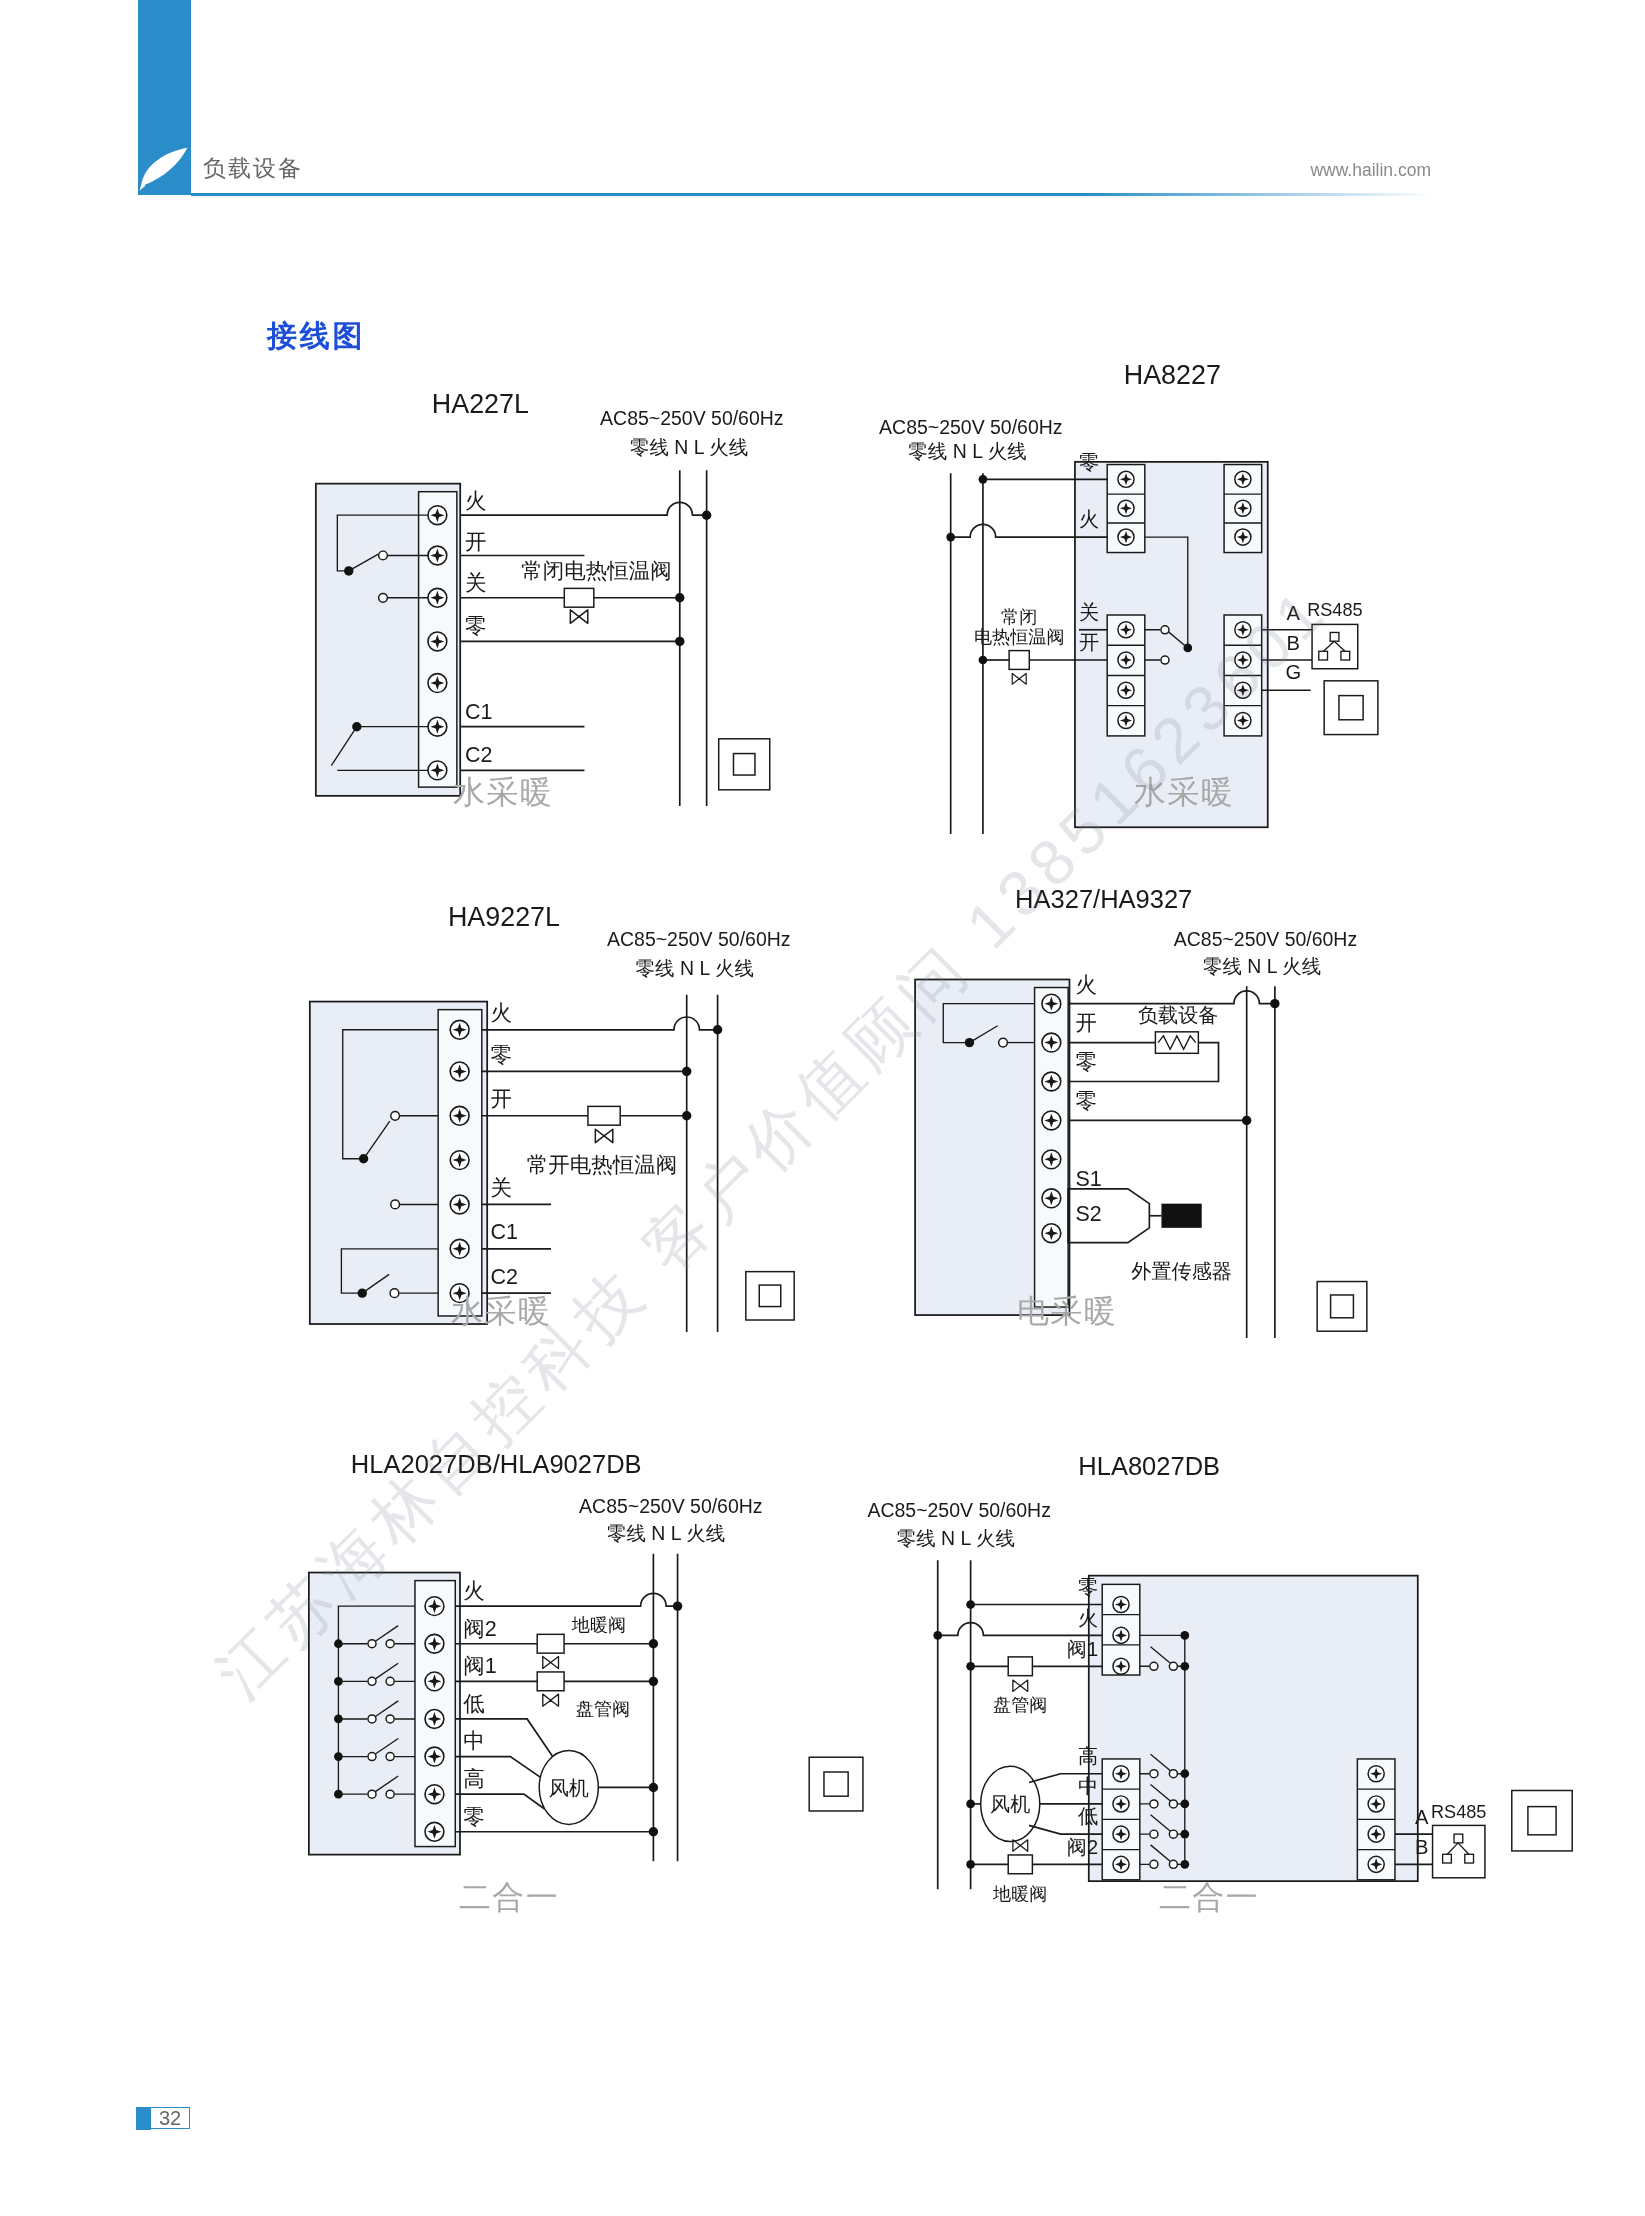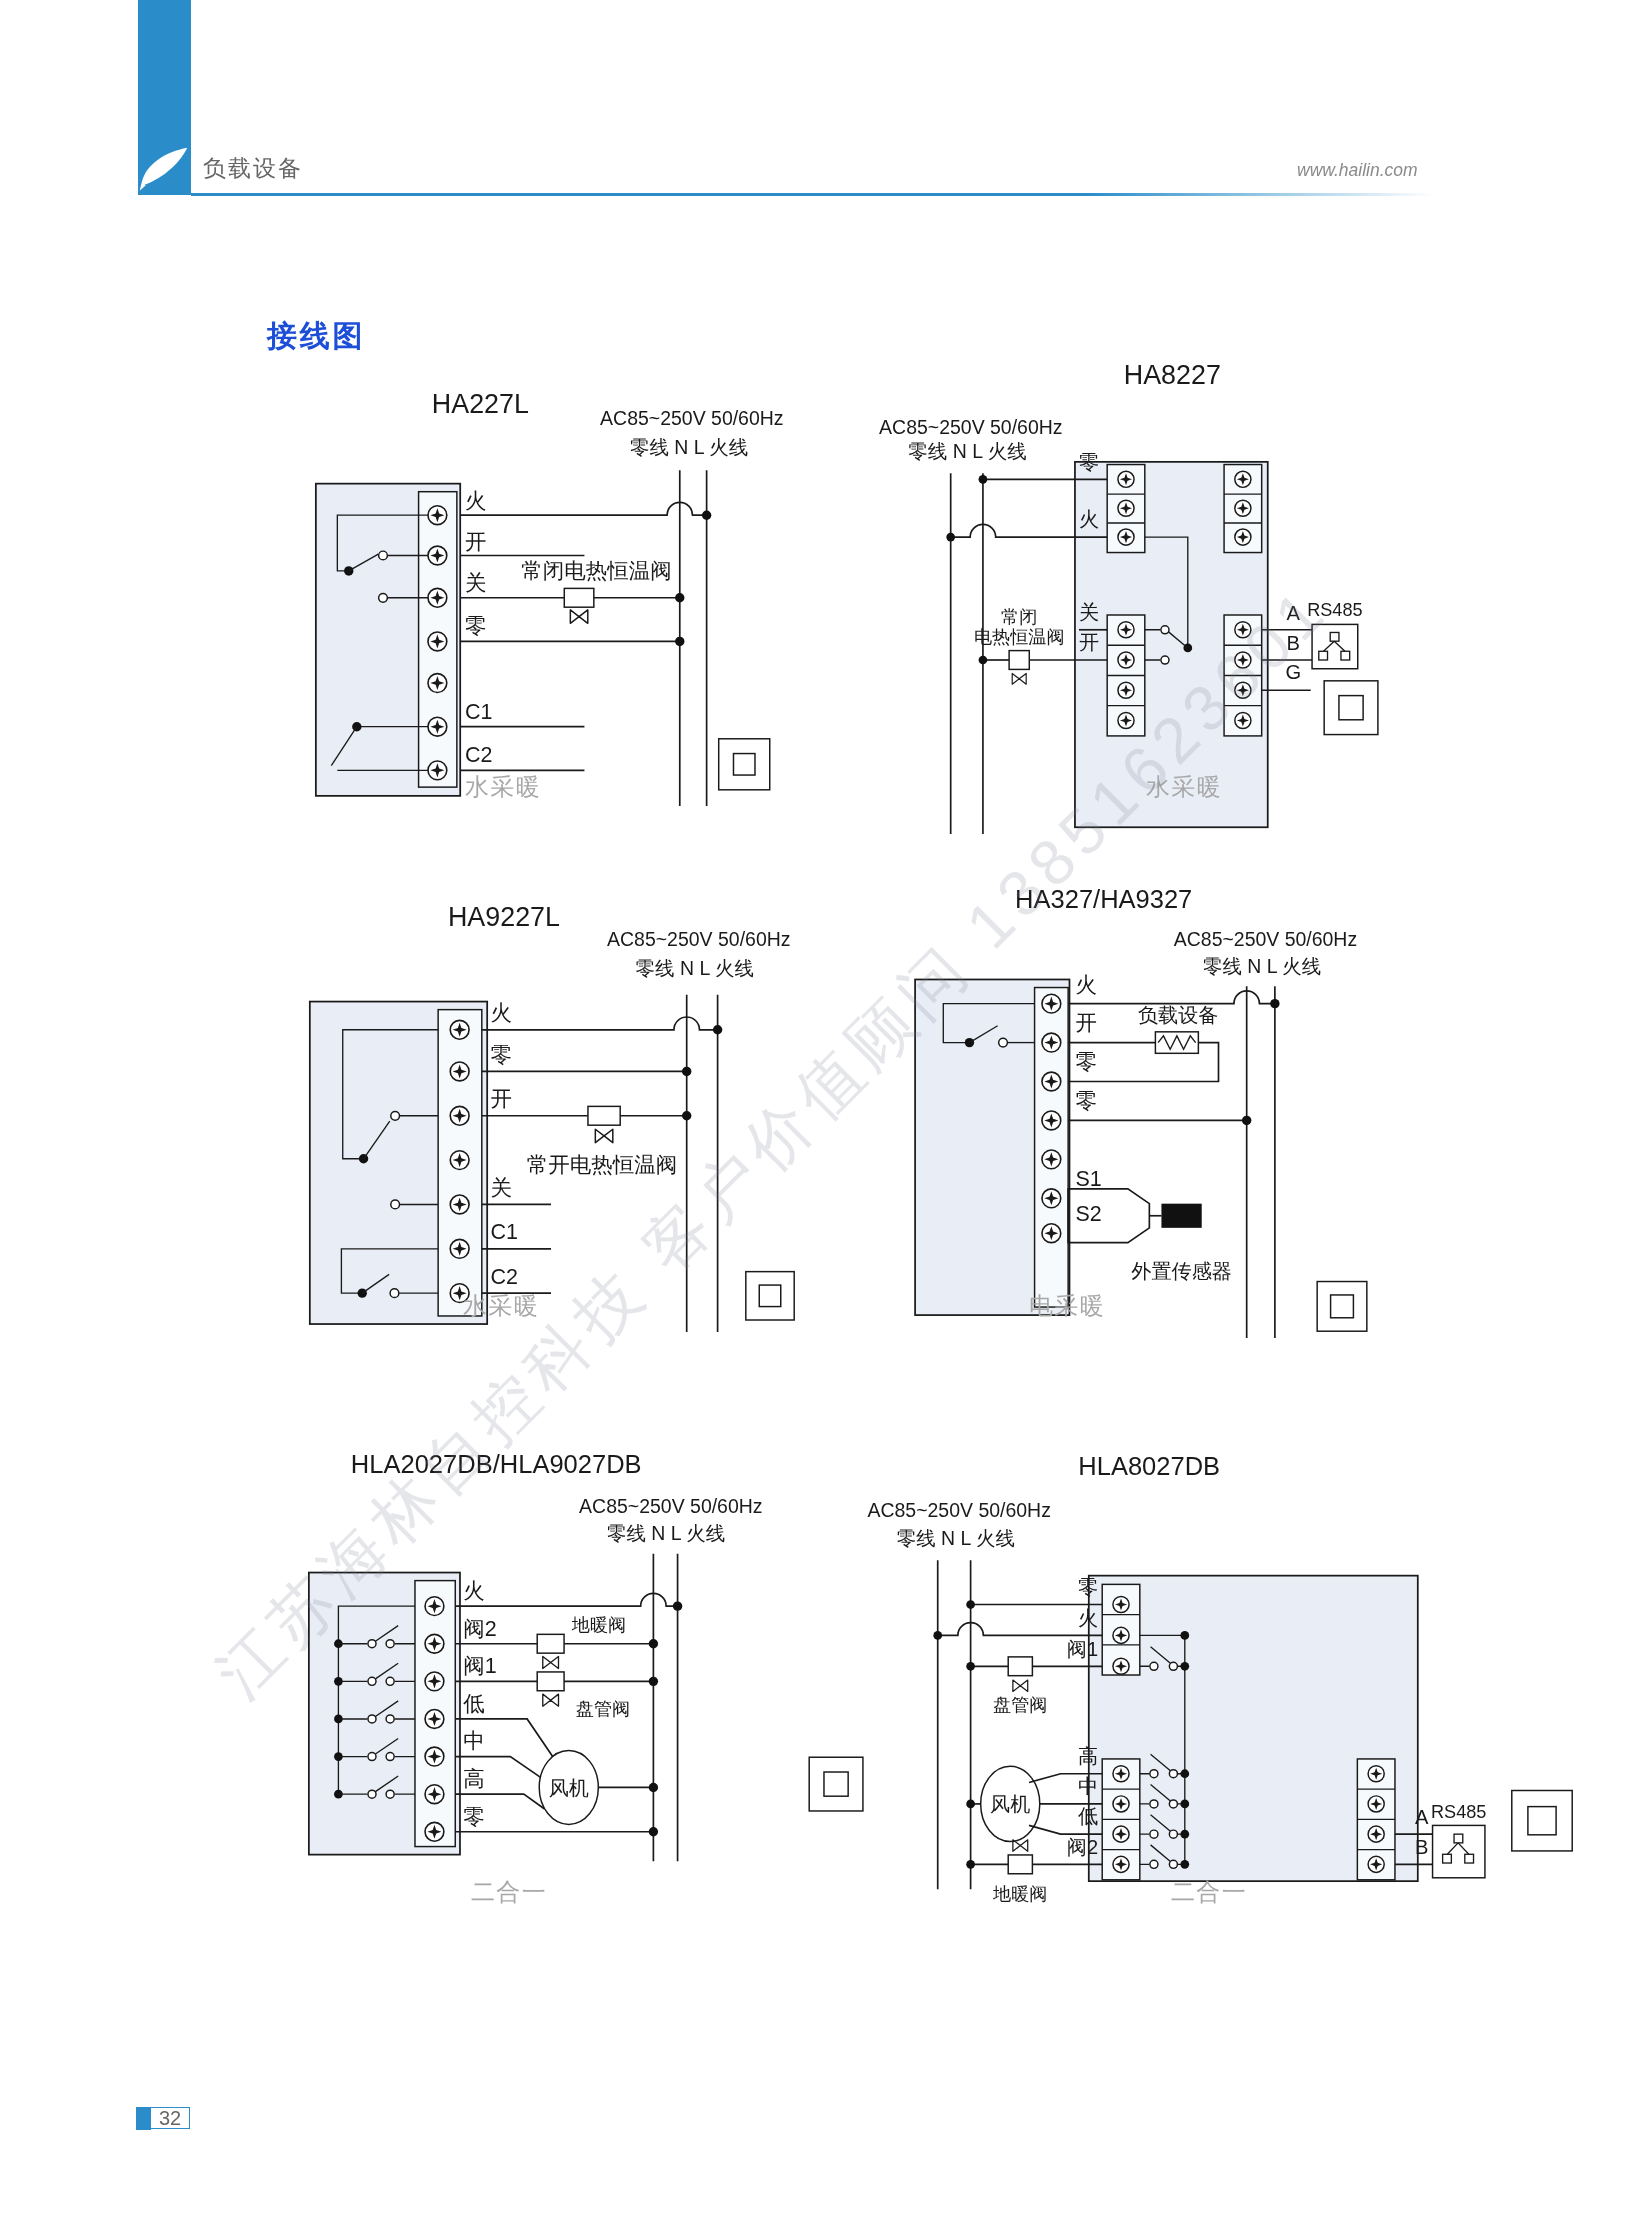--- a/index.html
+++ b/index.html
@@ -2,32 +2,32 @@
 <html style="font-size:10.7px"><head>
 <meta charset="utf-8">
 <style>
   html,body{margin:0;padding:0;background:#fff;}
   .page{position:relative;width:1645px;height:2216px;background:#ffffff;overflow:hidden;
         font-family:"Liberation Sans","DejaVu Sans",sans-serif;}
   
   .logo-bar{position:absolute;left:138px;top:0;width:53px;height:195px;background:#2a8dc9;}
   .logo-leaf{position:absolute;left:139px;top:141px;width:51px;height:51px;}
   .section-title{position:absolute;left:203px;top:153px;font-size:23px;color:#666;letter-spacing:2px;}
-  .website{position:absolute;left:1297px;top:160px;width:134px;font-size:17.5px;color:#8a8a8a;font-style:italic;}
+  .website{position:absolute;left:1297px;top:160px;width:134px;font-size:17.5px;color:#8a8a8a;text-align:right;}
   .header-rule{position:absolute;left:191px;top:193px;width:1244px;height:2.7px;
         background:linear-gradient(to right,#2a8dc9 0%,#2a8dc9 72%,rgba(42,141,201,0) 100%);}
   
   .page-heading{position:absolute;left:267px;top:316px;font-size:30px;font-weight:bold;color:#1d4ed8;letter-spacing:2.7px;}
   
   .watermark{position:absolute;left:773px;top:1142px;transform:translate(-50%,-50%) rotate(-45deg);
         font-size:64px;letter-spacing:8px;white-space:nowrap;color:rgba(125,132,148,0.20);
         pointer-events:none;z-index:5;}
   
   .diag{position:absolute;z-index:2;}
-  .caption{position:absolute;z-index:2;font-size:24px;color:#a8a8a8;transform:translateX(-50%);letter-spacing:1.3px;text-align:center;}
+  .caption{position:absolute;z-index:2;font-size:32px;color:#a8a8a8;transform:translateX(-50%);letter-spacing:1.3px;text-align:center;}
   
   .badge-blue{position:absolute;left:136px;top:2107px;width:15px;height:23px;background:#2a8dc9;}
   .badge-box{position:absolute;left:150px;top:2107px;width:38px;height:20px;border:1.3px solid #2a8dc9;background:#fff;
         font-size:20px;color:#666;text-align:center;line-height:20px;}
   
   svg{font-family:"Liberation Sans","DejaVu Sans",sans-serif;}
   svg text{fill:#1a1a1a;}
   .wire{stroke:#1a1a1a;stroke-width:2.5;fill:none;}
   .thin{stroke:#1a1a1a;stroke-width:2;fill:none;}
   .blk{fill:#e9eef6;stroke:#1a1a1a;stroke-width:2.6;}

